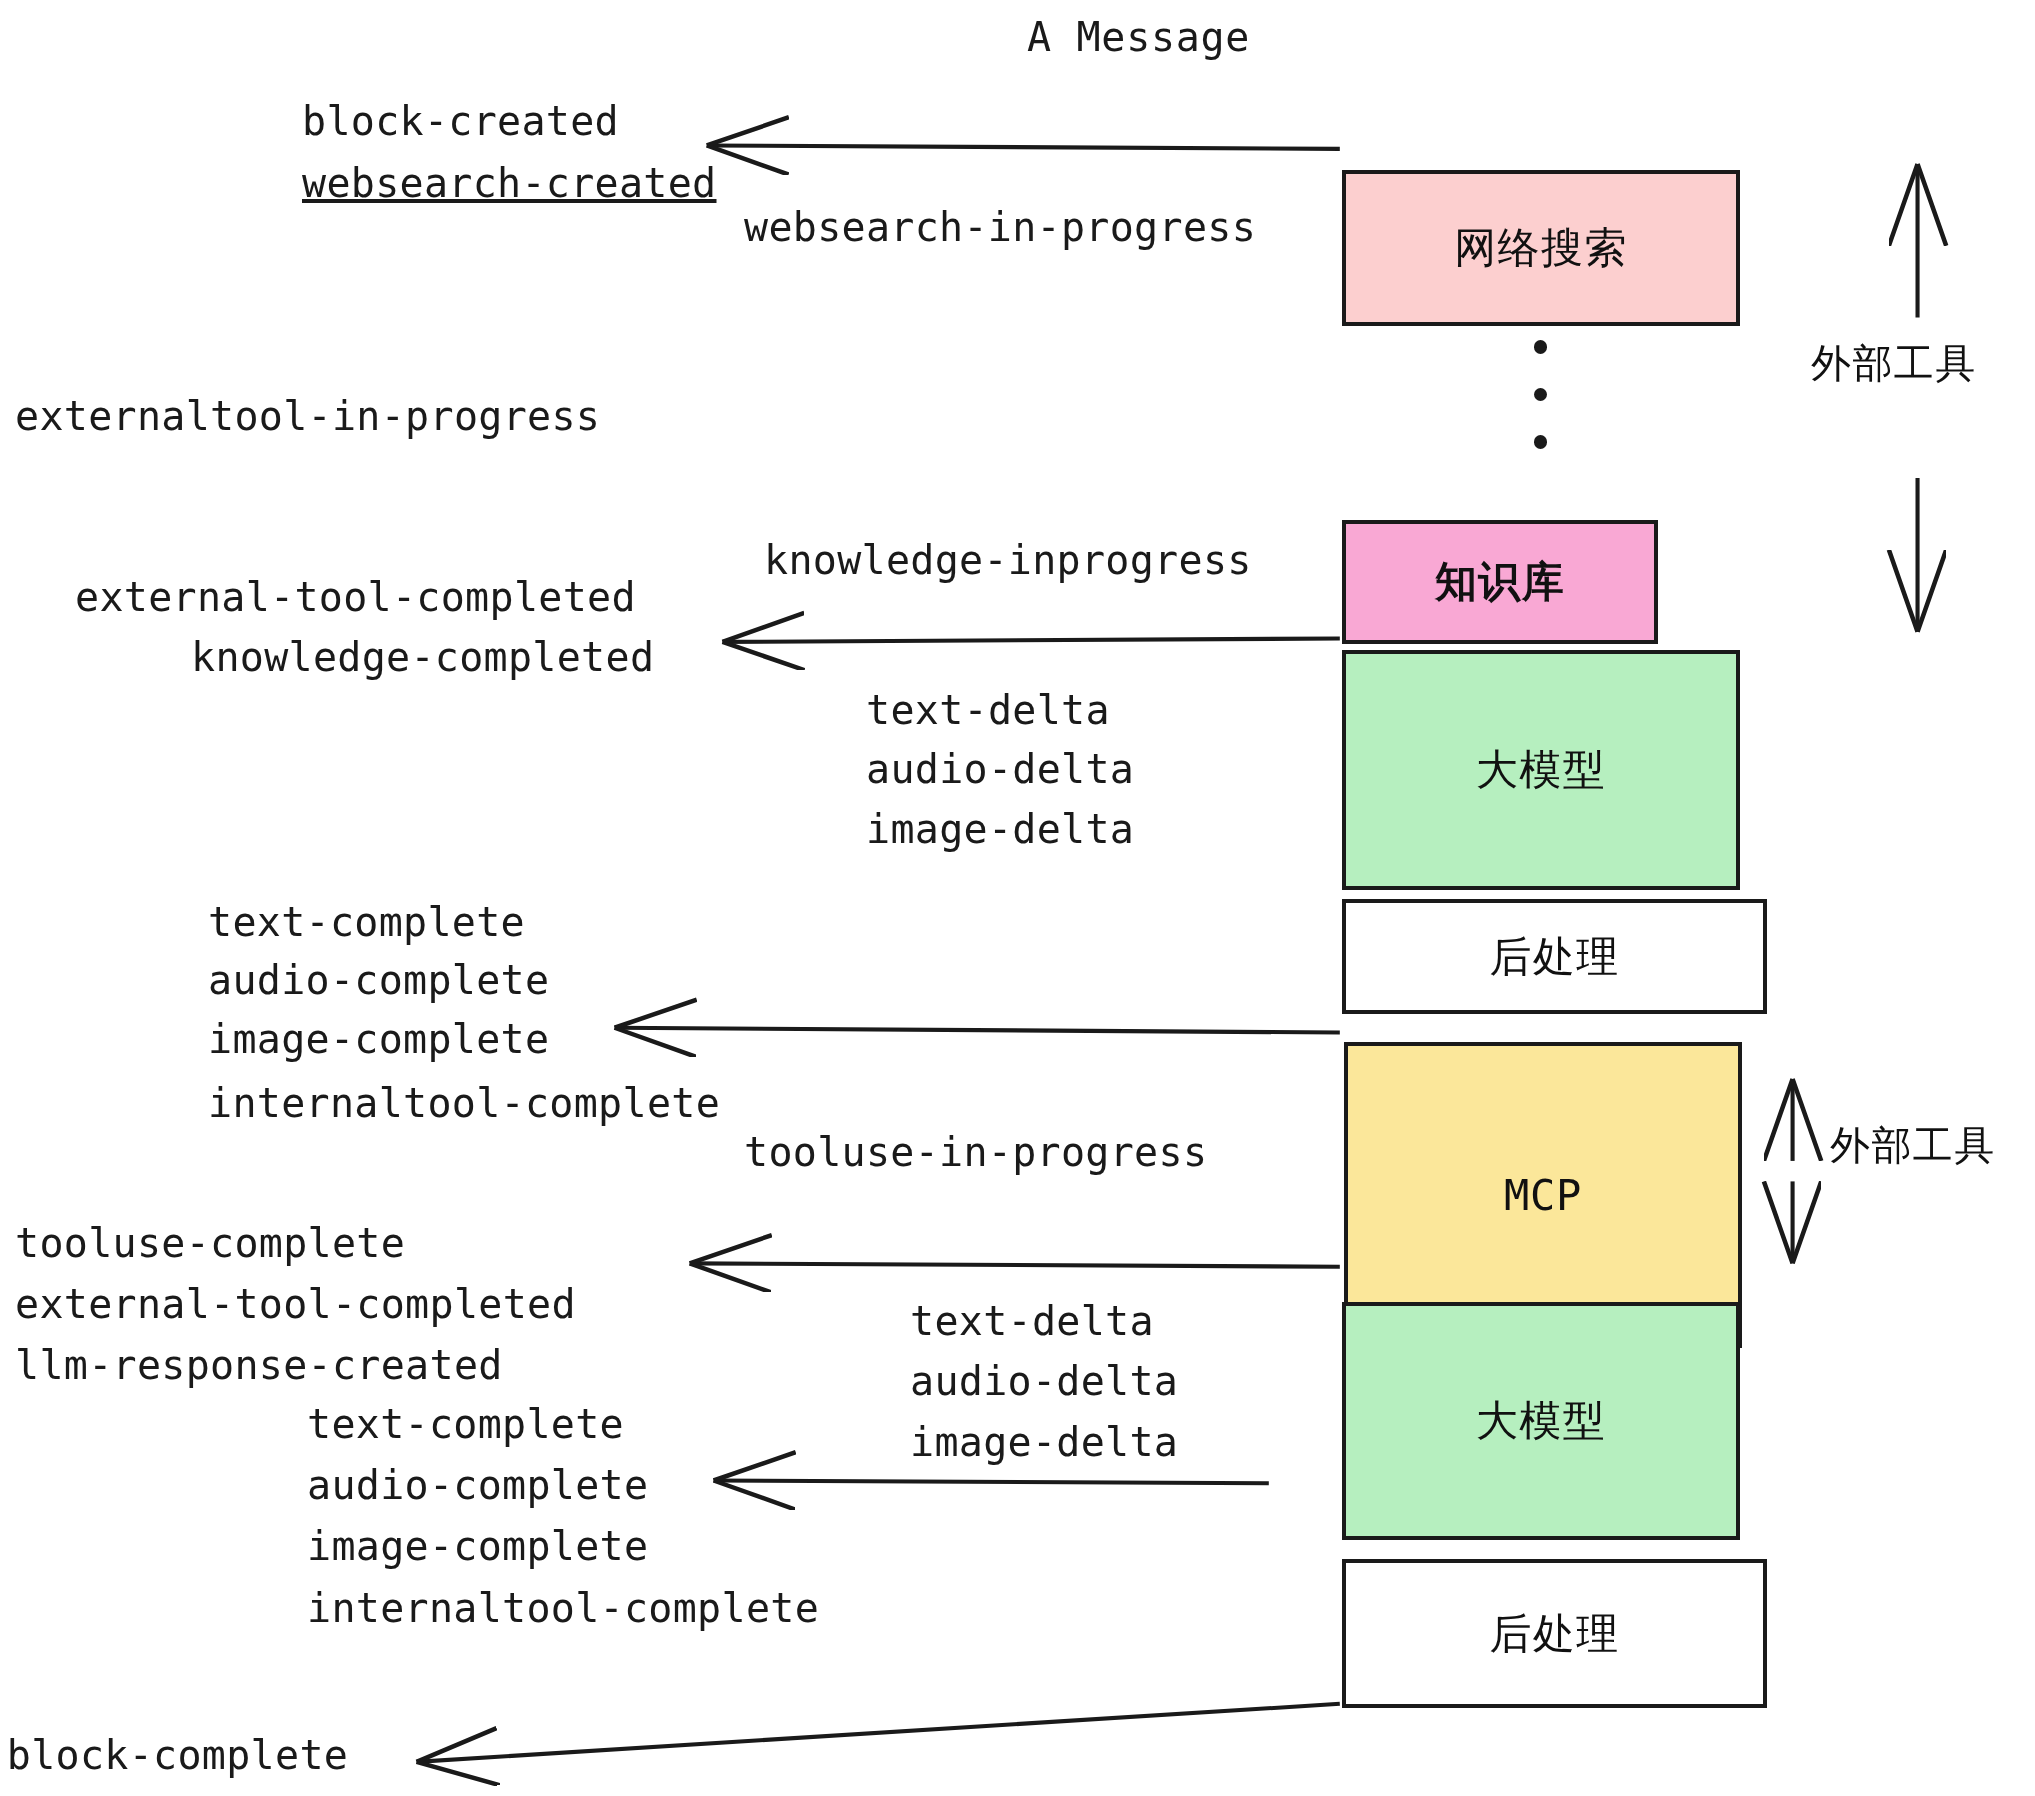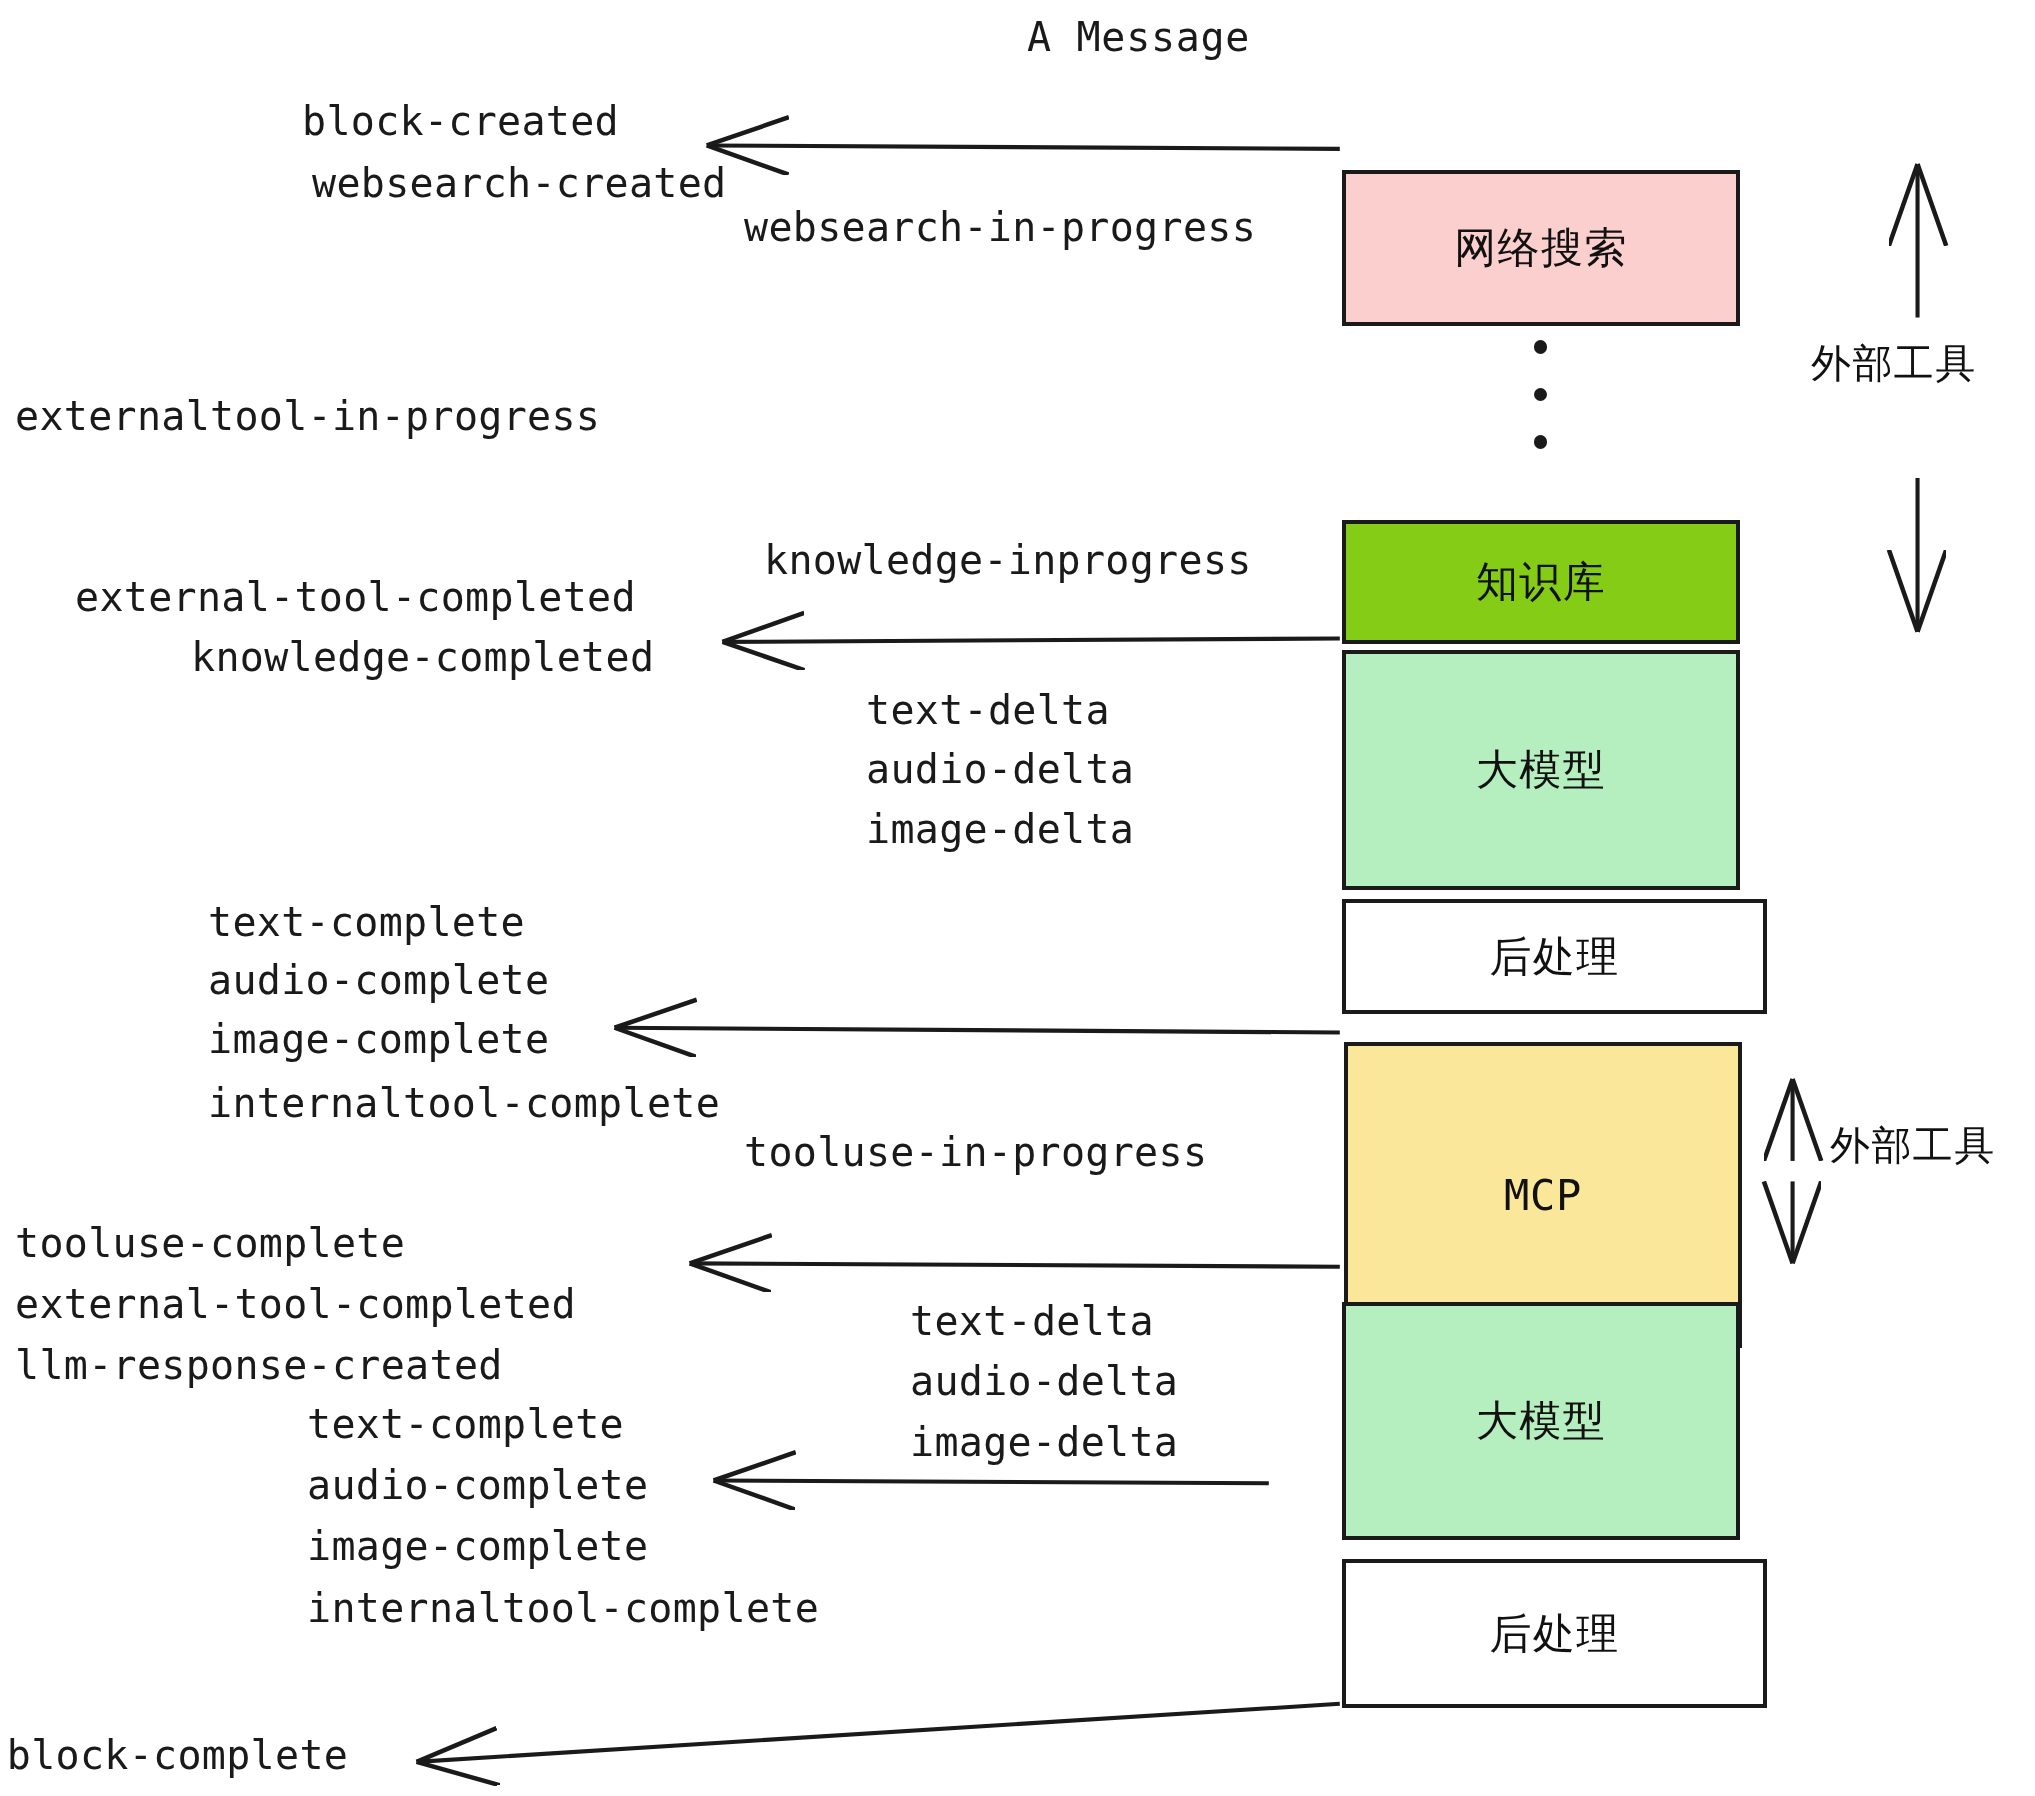--- a/index.html
+++ b/index.html
@@ -77,21 +77,21 @@
   }
 </style>
 </head>
 <body>
 
 <div id="stage">
 
   <div class="title" style="left:979px; top:13.7px;margin-left:48px;">A Message</div>
 
   <div class="lbl" style="left:302px; top:101px;">block-created</div>
-  <div class="lbl" style="left:312px; top:163px;">websearch-created</div>
+  <div class="lbl" style="left:302px; top:163px;text-decoration:underline;">websearch-created</div>
   <div class="lbl" style="left:744px; top:207px;">websearch-in-progress</div>
   <div class="lbl" style="left:15px; top:396px;">externaltool-in-progress</div>
 
   <div class="lbl" style="left:764px; top:540px;">knowledge-inprogress</div>
   <div class="lbl" style="left:75px; top:577px;">external-tool-completed</div>
   <div class="lbl" style="left:191px; top:637px;">knowledge-completed</div>
 
   <div class="lbl" style="left:866px; top:690px;">text-delta</div>
   <div class="lbl" style="left:866px; top:749px;">audio-delta</div>
   <div class="lbl" style="left:866px; top:809px;">image-delta</div>
@@ -120,21 +120,21 @@
   <div class="box" id="box-websearch" style="left:1342px; top:170px; width:398px; height:156px; background:#fccfcf;">
     <span>网络搜索</span>
   </div>
 
   <div class="dots" style="left:1533px; top:340px; width:15px; height:109px;">
     <i></i>
       <i></i>
       <i></i>
   </div>
 
-  <div class="box" id="box-knowledge" style="left:1342px; top:520px; width:398px; height:124px; background:#84cc16;">
+  <div class="box" id="box-knowledge" style="left:1342px; top:520px; width:316px; height:124px; background:#f9a8d4;font-weight:bold;">
     <span>知识库</span>
   </div>
 
   <div class="box" id="box-llm1" style="left:1342px; top:650px; width:398px; height:240px; background:#b6efbf;">
     <span>大模型</span>
   </div>
 
   <div class="box" id="box-post1" style="left:1342px; top:899px; width:425px; height:115px; background:#ffffff;">
     <span>后处理</span>
   </div>

